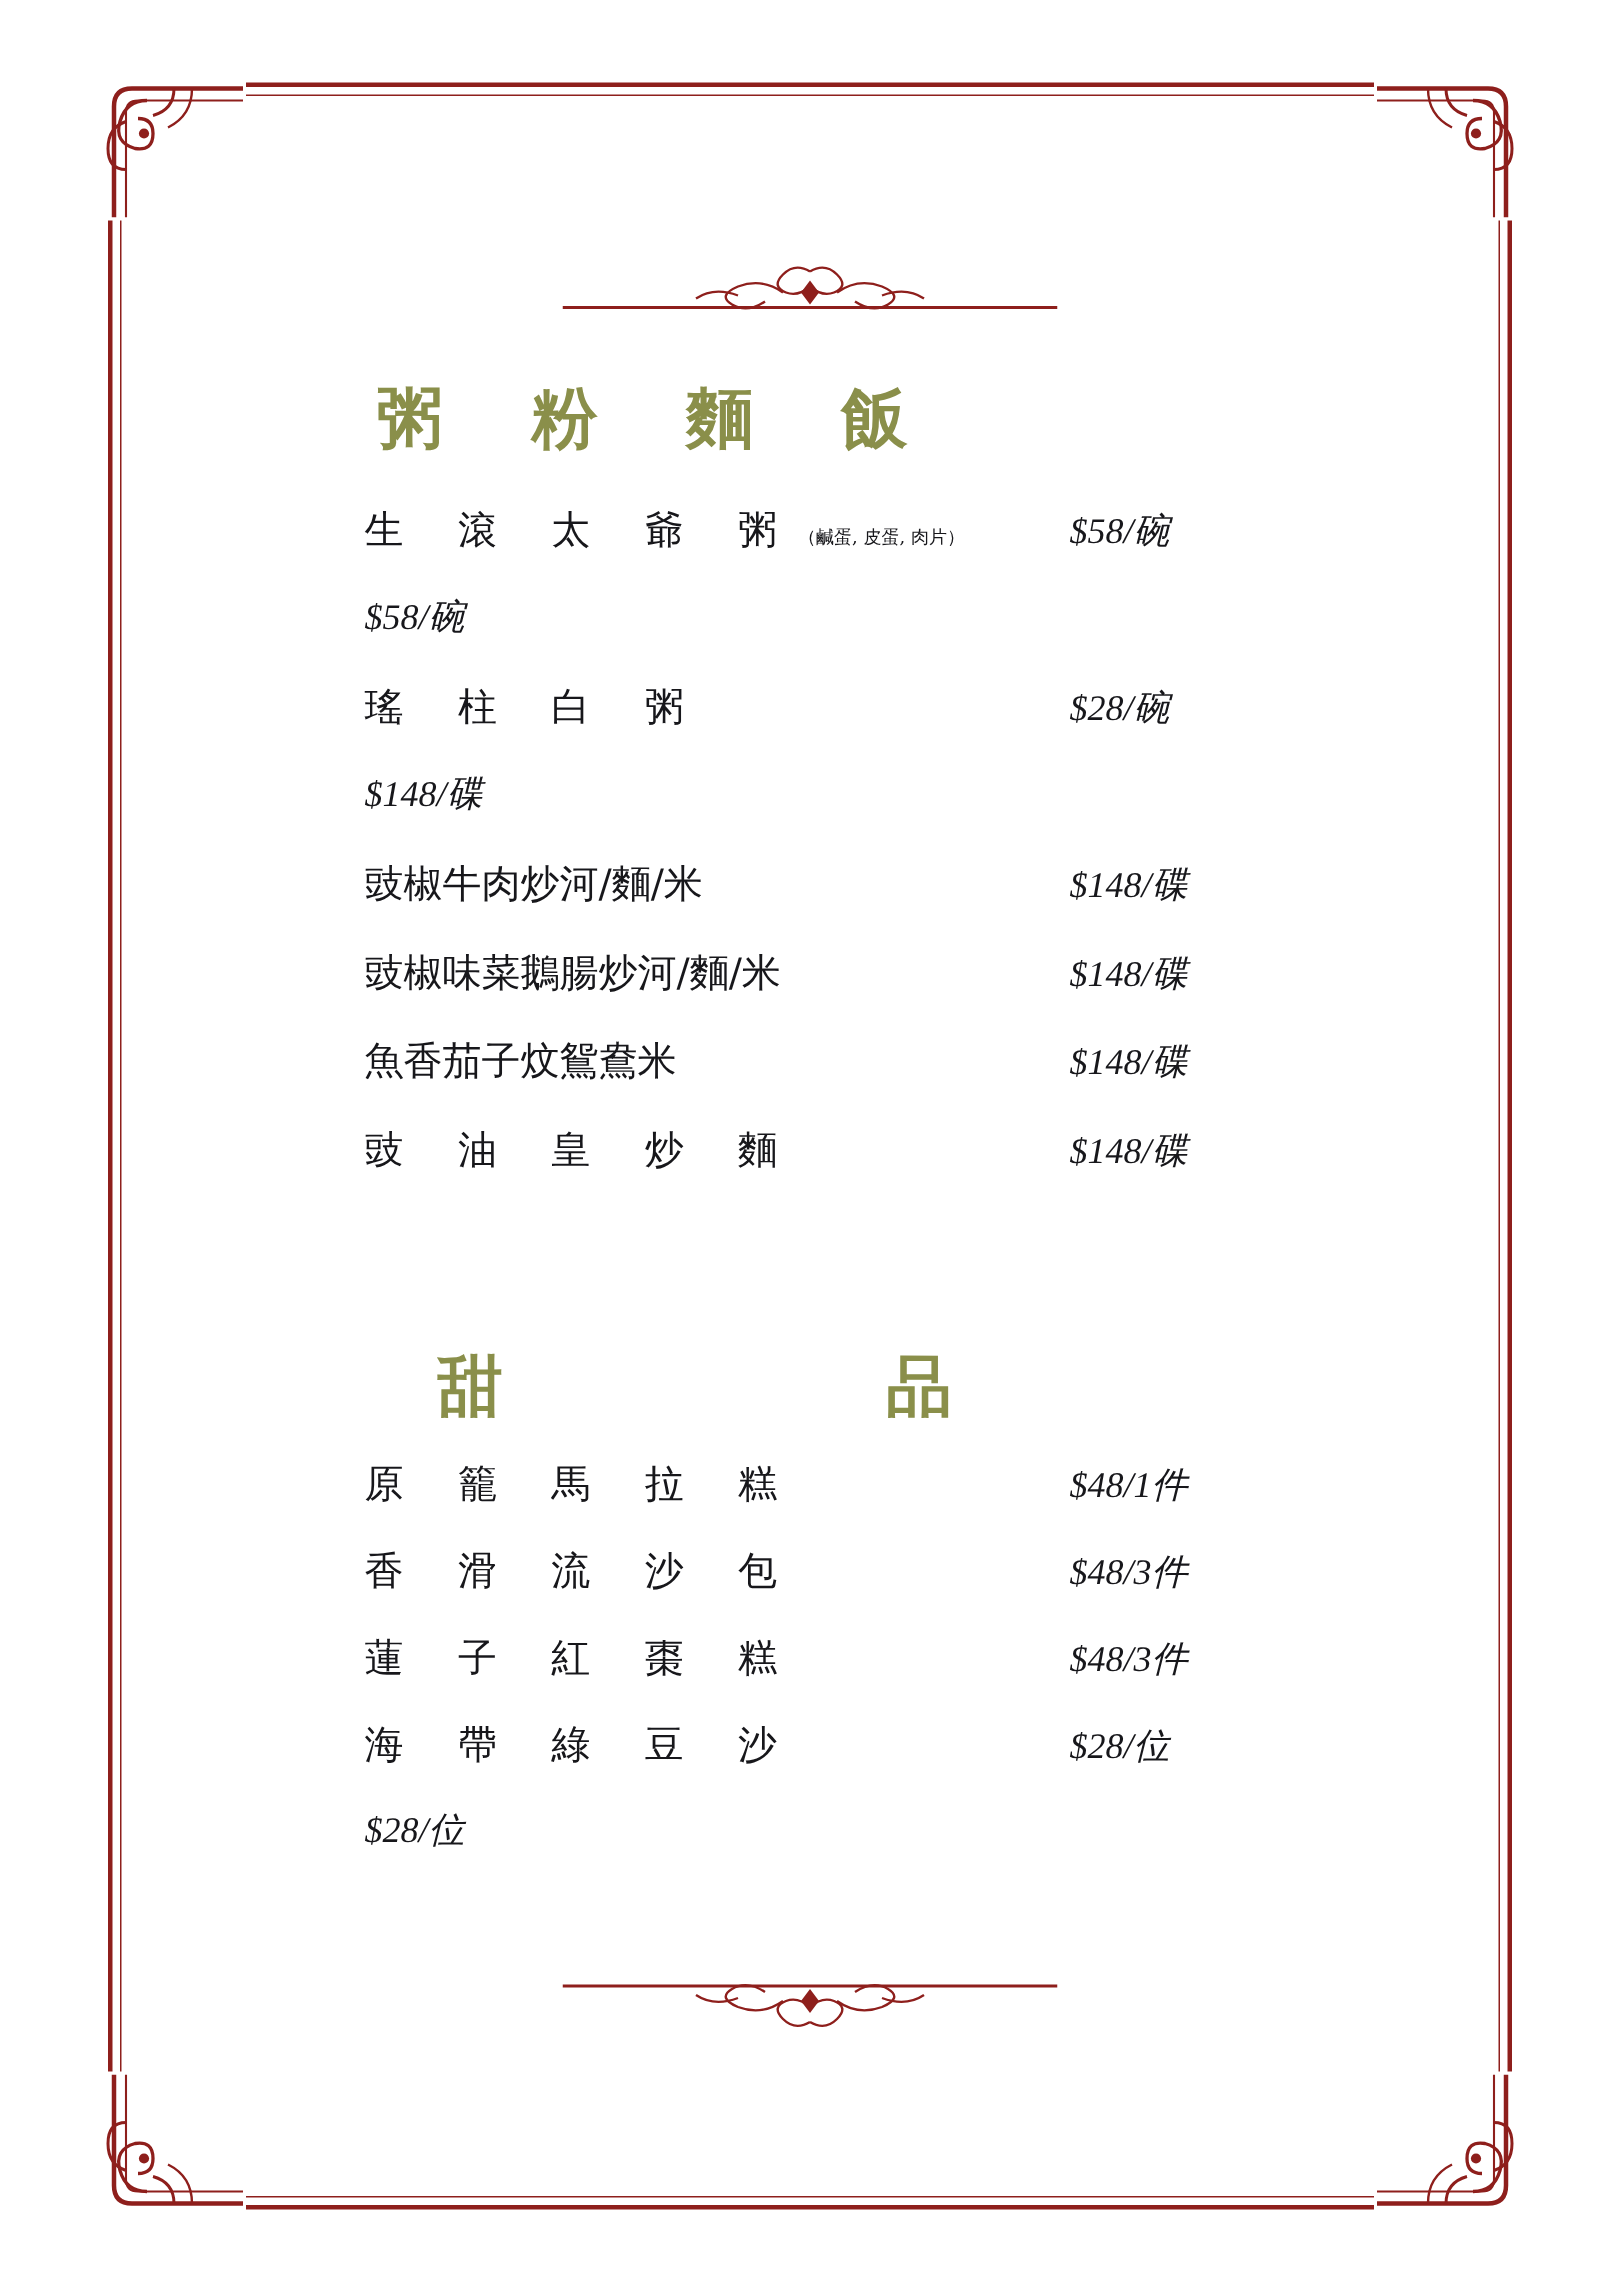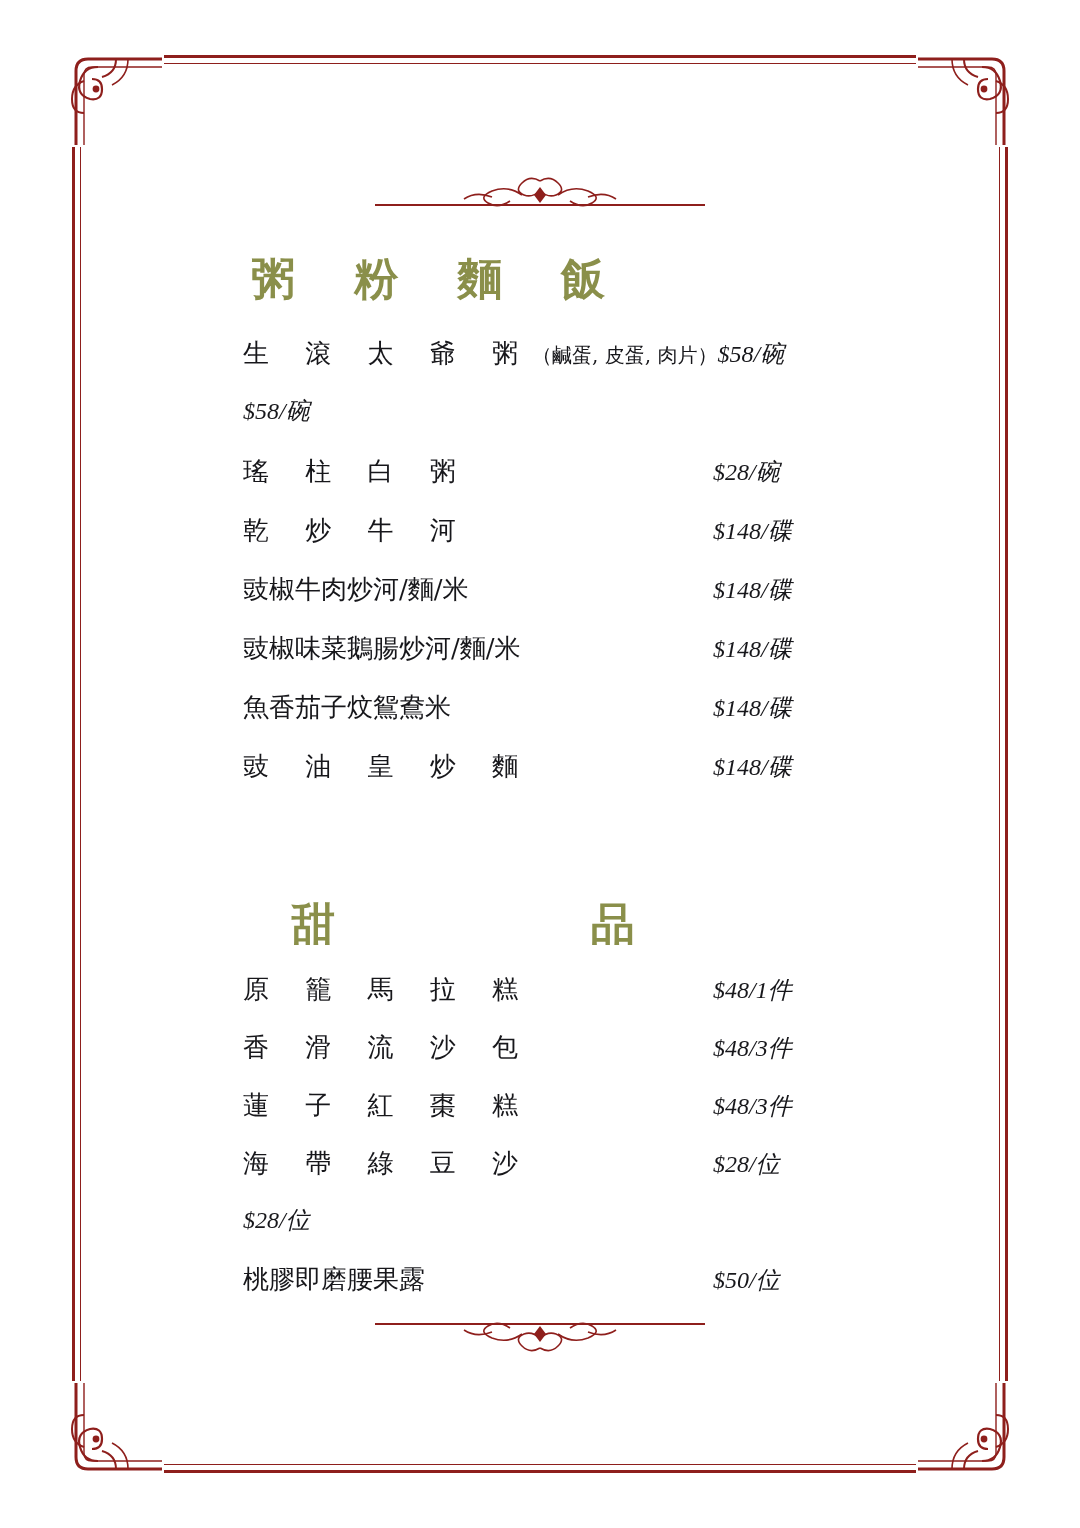--- a/index.html
+++ b/index.html
@@ -110,21 +110,21 @@
   .menu-list.l2 .row { height: 58px; gap: 20px; }
 
   .name {
     color: #17171b;
     font-size: 26px;
     font-family: "DejaVu Serif", "Liberation Serif", serif;
     white-space: nowrap;
   }
   .name.spaced { letter-spacing: 14px; }
   .name .sub {
-    font-size: 20px;
+    font-size: 12px;
     letter-spacing: 0;
     margin-top: 14px;
   }
   .price {
     color: #17171b;
     font-size: 24px;
     font-style: italic;
     font-family: "Liberation Serif", serif;
     white-space: nowrap;
     text-align: left;
@@ -217,21 +217,20 @@
         <div class="price">$58/碗</div>
       </div>
 
 
       <div class="row">
         <div class="name spaced">瑤 柱 白 粥</div>
         <div class="price">$28/碗</div>
       </div>
 
       <div class="row">
-        <div class="name spaced">乾 炒 牛 河</div>
         <div class="price">$148/碟</div>
       </div>
 
       <div class="row">
         <div class="name">豉椒牛肉炒河/麵/米</div>
         <div class="price">$148/碟</div>
       </div>
 
       <div class="row">
         <div class="name">豉椒味菜鵝腸炒河/麵/米</div>
@@ -271,24 +270,20 @@
 
       <div class="row">
         <div class="name spaced">海 帶 綠 豆 沙</div>
         <div class="price">$28/位</div>
       </div>
 
       <div class="row">
         <div class="price">$28/位</div>
       </div>
 
-      <div class="row">
-        <div class="name">桃膠即磨腰果露</div>
-        <div class="price">$50/位</div>
-      </div>
 
     </div>
 
     <div class="divider bottom">
       <svg viewBox="0 0 330 34" fill="none" stroke="currentColor" stroke-width="1.6">
         <path d="M0 4 L330 4" stroke-width="2"></path>
         <path d="M165 28 q-10 6 -18 -2 q-8 -8 2 -12 q8 -3 16 4"></path>
         <path d="M165 28 q10 6 18 -2 q8 -8 -2 -12 q-8 -3 -16 4"></path>
         <path d="M147 14 q-14 10 -30 4 q-14 -6 -4 -12 q10 -6 22 2"></path>
         <path d="M183 14 q14 10 30 4 q14 -6 4 -12 q-10 -6 -22 2"></path>

